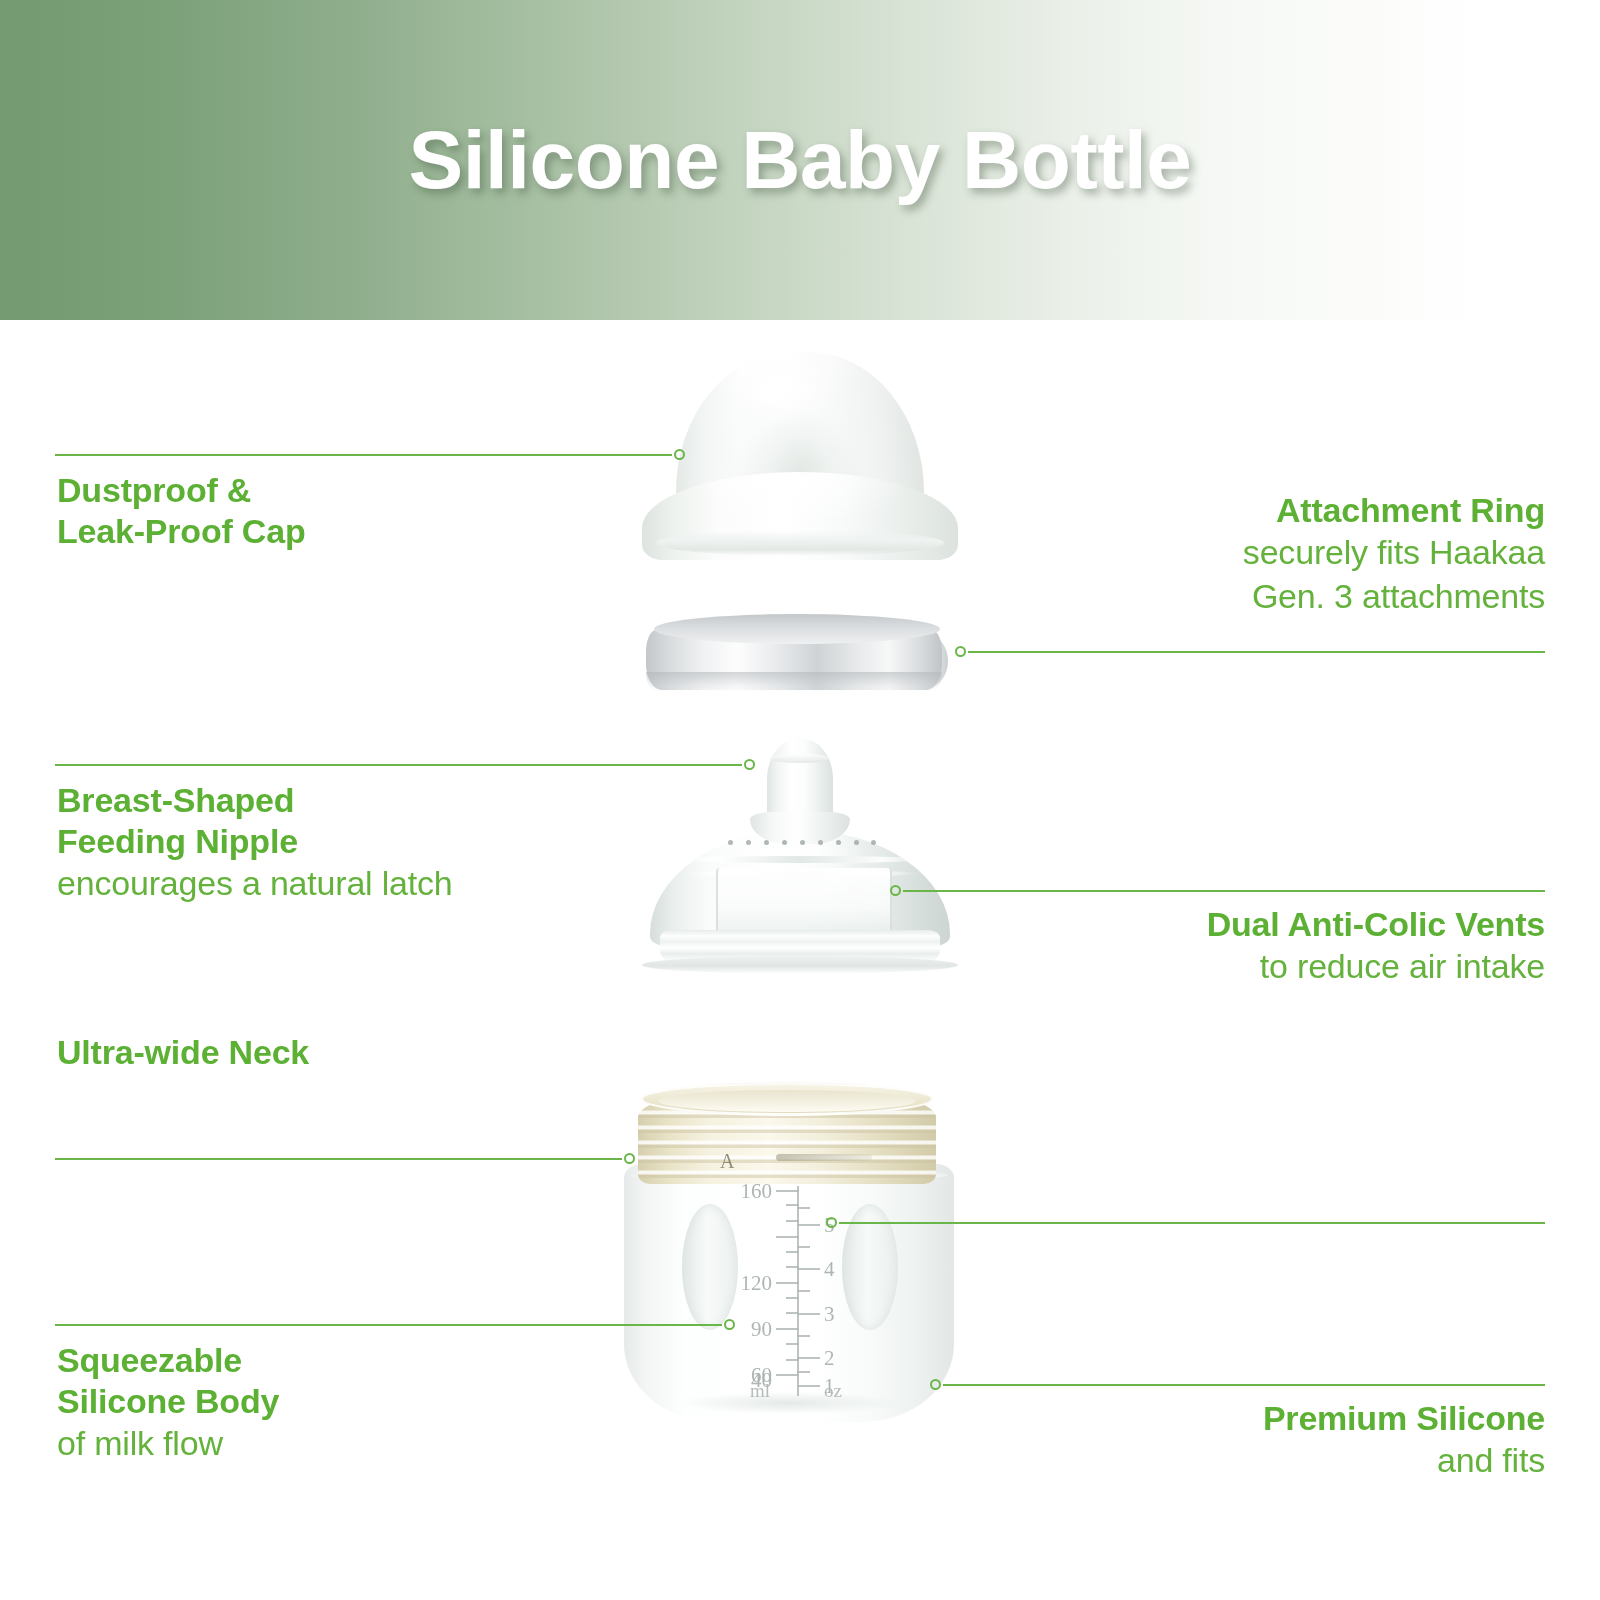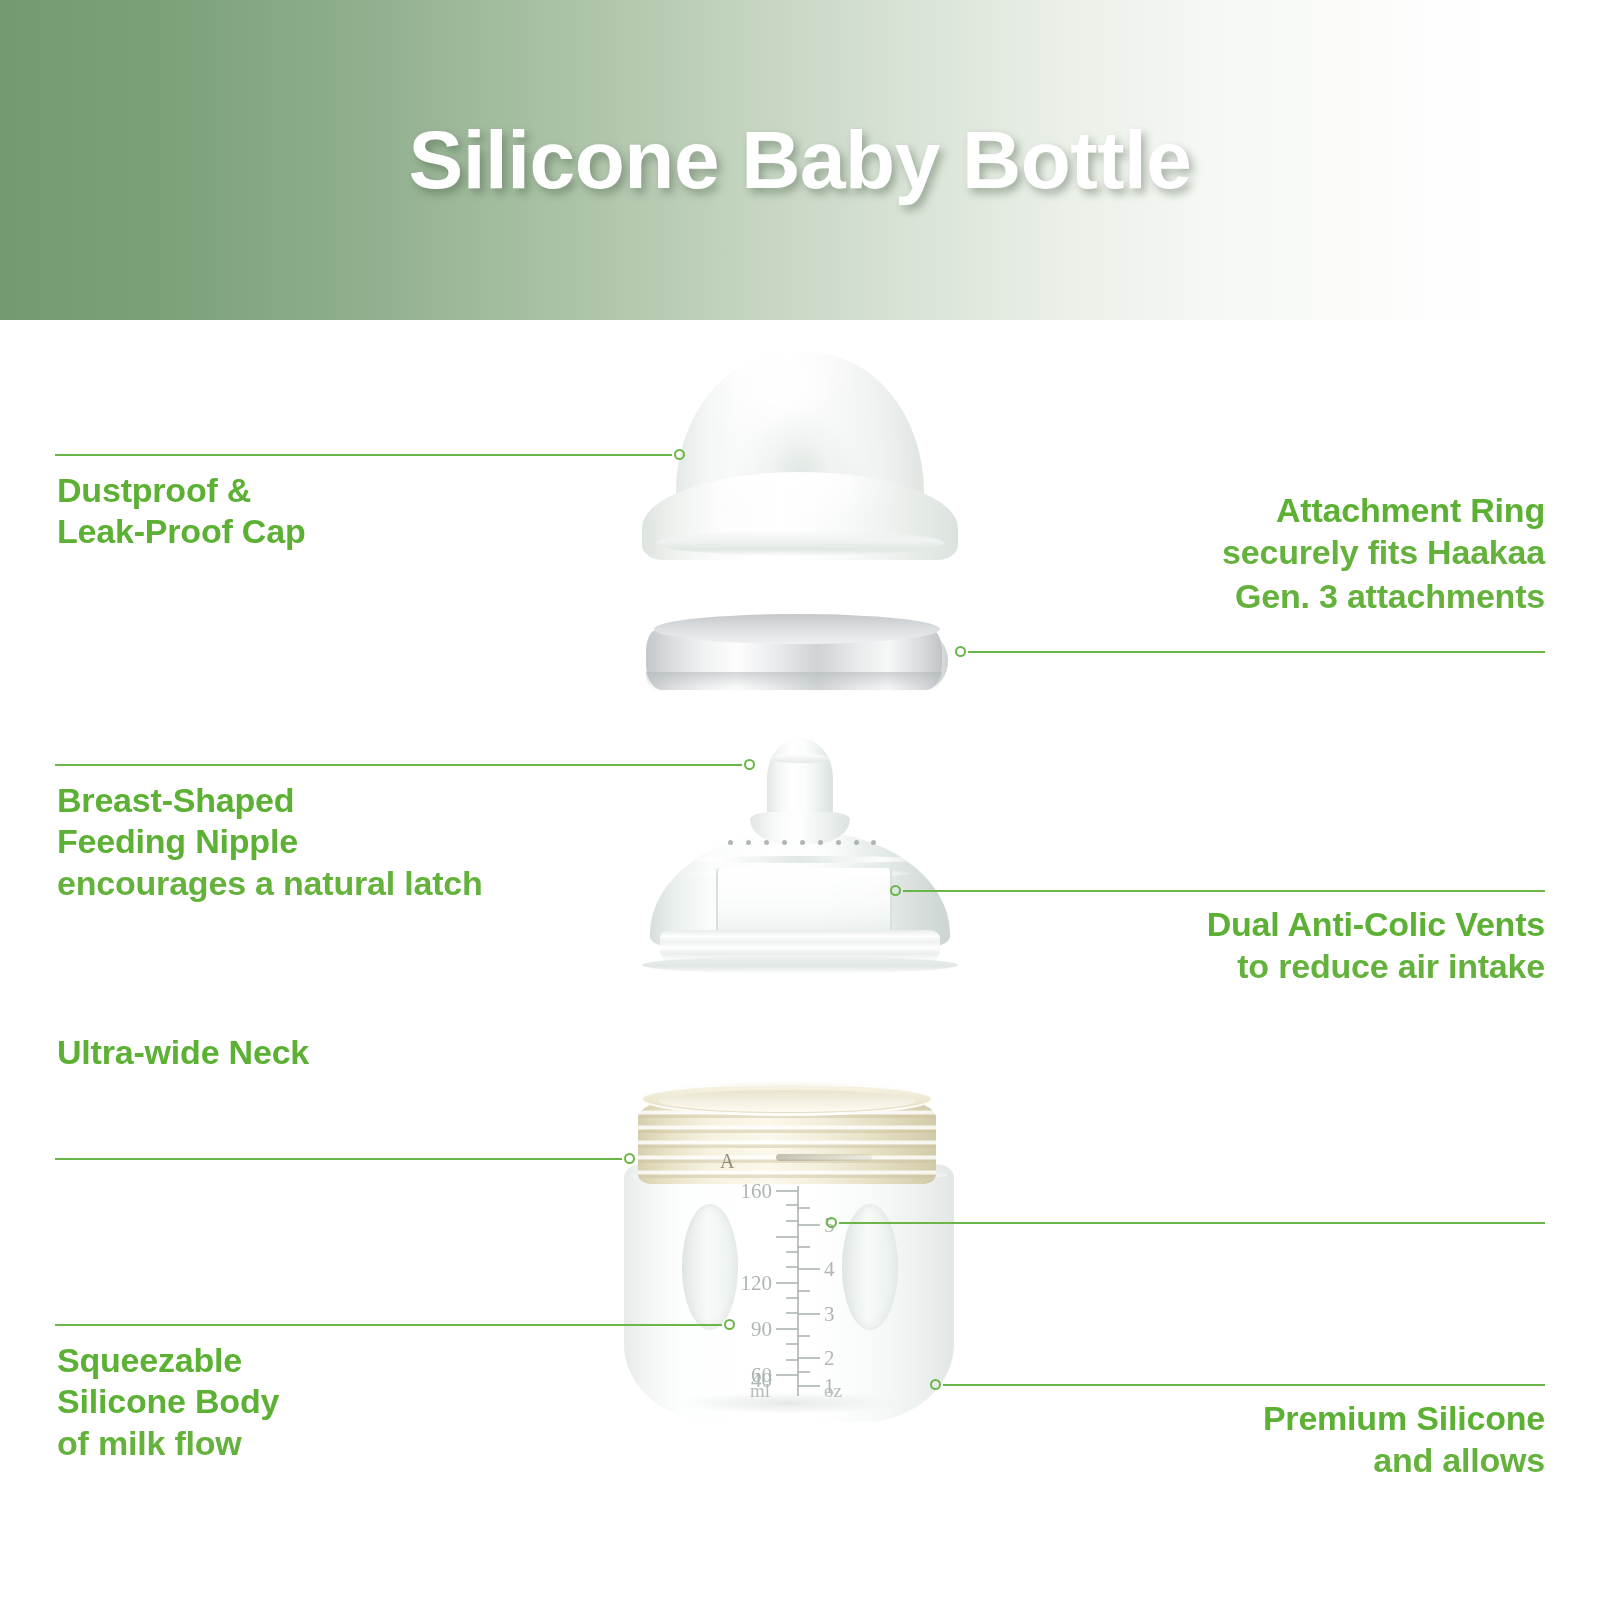--- a/index.html
+++ b/index.html
@@ -60,21 +60,21 @@
     position: absolute;
   }
   .callout .head {
     font-weight: bold;
     color: #5cb033;
     font-size: 34px;
     line-height: 1.21;
     letter-spacing: -0.2px;
   }
   .callout .sub {
-    font-weight: bold;
+    font-weight: normal;
     color: #64b23c;
     font-size: 34px;
     line-height: 1.28;
     letter-spacing: -0.2px;
   }
   .callout.left  { text-align: left; }
   .callout.right { text-align: right; }
 
   
   .leader {
@@ -548,16 +548,16 @@
     <div class="bar"></div>
       <div class="knob"></div>
   </div>
 
   <div class="leader to-left" style="left:930px; top:1378px; width:615px;">
     <div class="bar"></div>
       <div class="knob"></div>
   </div>
   <div class="callout right" style="right:55px; top:1398px; width:620px;">
     <div class="head">Premium Silicone</div>
-    <div class="sub">and allows</div>
+    <div class="sub">and fits</div>
   </div>
 
 </div>
 
 </body></html>

